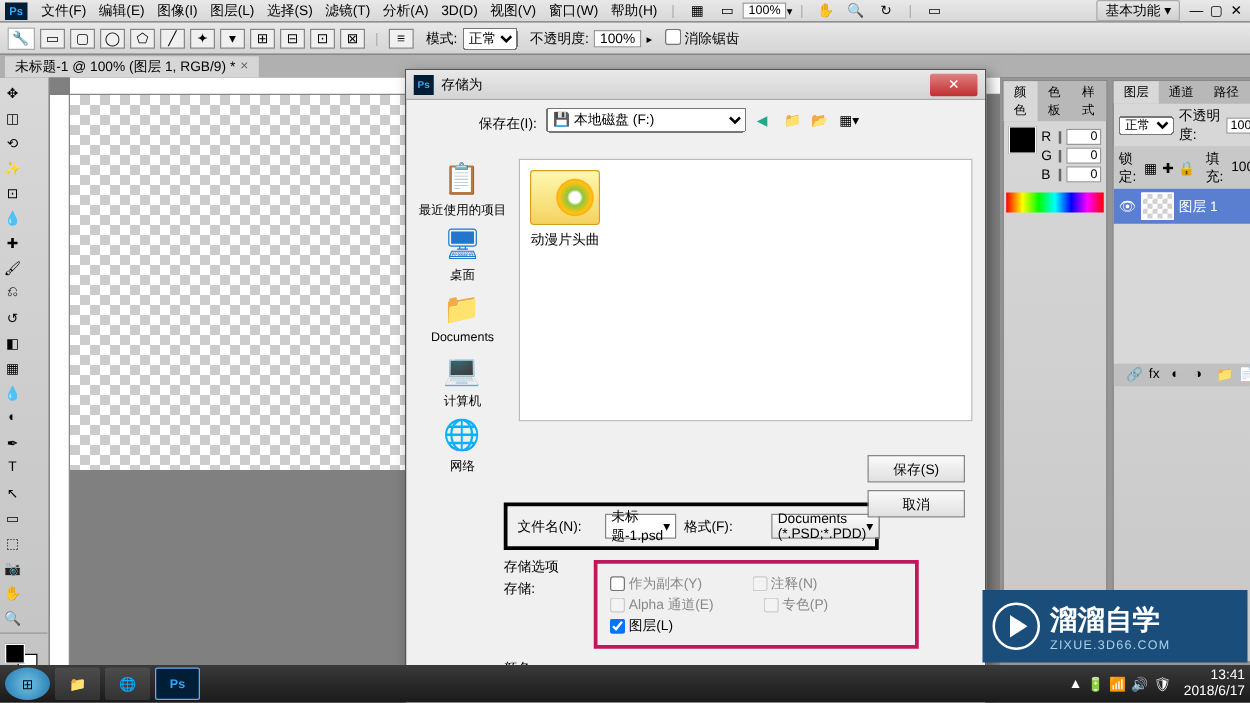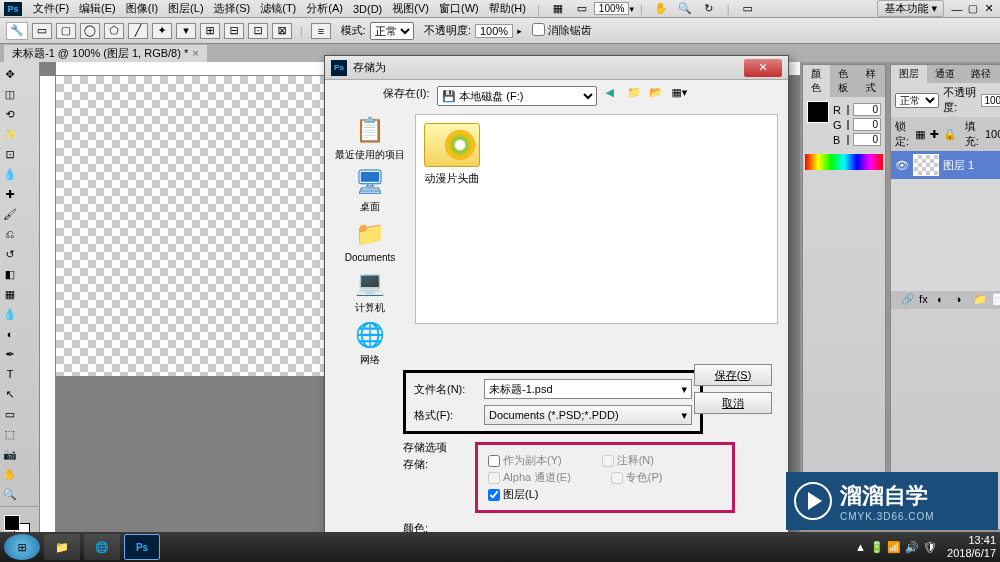--- a/index.html
+++ b/index.html
@@ -76,40 +76,40 @@
 
 .statusbar { background: linear-gradient(#e6e6e6,#d0d0d0); height: 18px; display: flex; align-items: center; padding: 0 6px; gap: 20px; font-size: 10px; border-top: 1px solid #999; }
 
 
 .dialog { position: absolute; left: 324px; top: 55px; width: 465px; background: #f0f0f0; border: 1px solid #555; box-shadow: 3px 3px 10px rgba(0,0,0,0.4); }
 .dialog-title { background: linear-gradient(#e8e8e8,#d4d4d4); height: 24px; display: flex; align-items: center; padding: 0 6px; border-bottom: 1px solid #aaa; }
 .dialog-title .icon { width: 16px; height: 16px; background: #001e36; color: #31a8ff; display:flex;align-items:center;justify-content:center; font-size:8px; font-weight:bold; margin-right: 6px; }
 .dialog-title .t { flex: 1; }
 .dialog-title .close-btn { width: 38px; height: 18px; background: linear-gradient(#e08080,#c03030); color: #fff; display:flex;align-items:center;justify-content:center; border-radius: 2px; cursor: pointer; }
 .dialog-body { padding: 6px 10px 10px 8px; }
-.save-in-row { display: flex; align-items: flex-start; gap: 8px; margin-bottom: 8px; padding-left: 50px; }
+.save-in-row { display: flex; align-items: flex-end; gap: 8px; margin-bottom: 21px; padding-left: 50px; }
 .save-in-row select { width: 160px; height: 20px; }
 .toolbar-icons { display: flex; gap: 6px; }
 .toolbar-icons .ic { width: 16px; height: 16px; }
 .browser-area { display: flex; gap: 8px; }
 .places { width: 74px; display: flex; flex-direction: column; align-items: center; gap: 4px; }
 .place { display: flex; flex-direction: column; align-items: center; gap: 2px; cursor: pointer; }
 .place .picon { width: 32px; height: 32px; display:flex;align-items:center;justify-content:center; font-size: 24px; }
 .place .plabel { font-size: 10px; text-align: center; }
 .folder-area { flex: 1; border: 1px solid #bbb; background: #fff; height: 210px; padding: 8px; display: flex; gap: 28px; align-items: flex-start; }
 .folder-item { display: flex; flex-direction: column; align-items: center; gap: 4px; cursor: pointer; }
 .folder-icon { width: 56px; height: 44px; background: linear-gradient(#fff8b0,#f4d35e); border: 1px solid #d4a017; border-radius: 3px; position: relative; }
 .folder-icon.disc::after { content:""; position:absolute; right:4px; top:6px; width:30px; height:30px; border-radius:50%; background: radial-gradient(circle, #fff 20%, #8ec63f 30%, #ffc20e 60%, #f7941d 80%); }
 .folder-label { font-size: 11px; text-align: center; }
 
-.filename-box { border: 3px solid #000; padding: 6px 8px; margin: 3px 0 6px 70px; width: 300px; display: flex; flex-direction: column; gap: 6px; }
+.filename-box { border: 3px solid #000; padding: 6px 8px; margin: 22px 0 6px 70px; width: 300px; display: flex; flex-direction: row; gap: 6px; }
 .fn-row { display: flex; align-items: center; gap: 10px; }
 .fn-row .lbl { width: 60px; }
 .fn-row select, .fn-row .combo { flex: 1; height: 20px; border: 1px solid #888; background: #fff; padding: 0 4px; display: flex; align-items: center; justify-content: space-between; }
-.btn-col { position: absolute; right: 16px; top: 308px; display: flex; flex-direction: column; gap: 6px; text-decoration: underline; }
+.btn-col { position: absolute; right: 16px; top: 308px; display: flex; flex-direction: column; gap: 6px; }
 .btn-col button { width: 78px; height: 22px; border: 1px solid #888; background: linear-gradient(#fafafa,#e0e0e0); cursor: pointer; font-size: 11px; }
 
 .save-opts { margin: 4px 0 0 70px; }
 .so-label { font-size: 11px; margin-bottom: 2px; }
 .so-box { border: 3px solid #be185d; padding: 6px 10px; width: 260px; margin-left: 72px; margin-top: -32px; }
 .so-row { display: flex; gap: 40px; margin: 2px 0; }
 .so-row label { display: flex; align-items: center; gap: 3px; font-size: 11px; color: #888; }
 .so-row label.enabled { color: #000; }
 .so-row input[type=checkbox] { width: 12px; height: 12px; }
 
@@ -192,21 +192,21 @@
   <span class="pct-box">100%</span>
     <span style="font-size:9px">▸</span>
   <label style="display:flex;align-items:flex-start;gap:3px;margin-left:6px">
       <input type="checkbox" style="">
       <span>消除锯齿</span>
     </label>
 </div>
 
 <div class="doc-tabs">
   <div class="doc-tab">
-    <span>未标题-1 @ 100% (图层 1, RGB/8) *</span>
+    <span>未标题-1 @ 100% (图层 1, RGB/9) *</span>
     <span class="close">×</span>
   </div>
 </div>
 
 <div class="main">
   <div class="toolpanel">
     <div class="tool">✥</div>
       <div class="tool">◫</div>
     <div class="tool">⟲</div>
       <div class="tool">✨</div>
@@ -443,21 +443,21 @@
         </div>
     </div>
 
   </div>
 </div>
 
 <div class="watermark">
   <div class="play"></div>
   <div class="txt">
     <div class="big">溜溜自学</div>
-    <div class="small">CMYK.3D66.COM</div>
+    <div class="small">ZIXUE.3D66.COM</div>
   </div>
 </div>
 
 <div class="taskbar">
   <div class="start">⊞</div>
   <div class="task-btn">📁</div>
   <div class="task-btn">🌐</div>
   <div class="task-btn active" style="background:#001e36;color:#31a8ff;font-weight:bold;font-size:10px">Ps</div>
   <div class="spacer"></div>
   <div class="tray">

